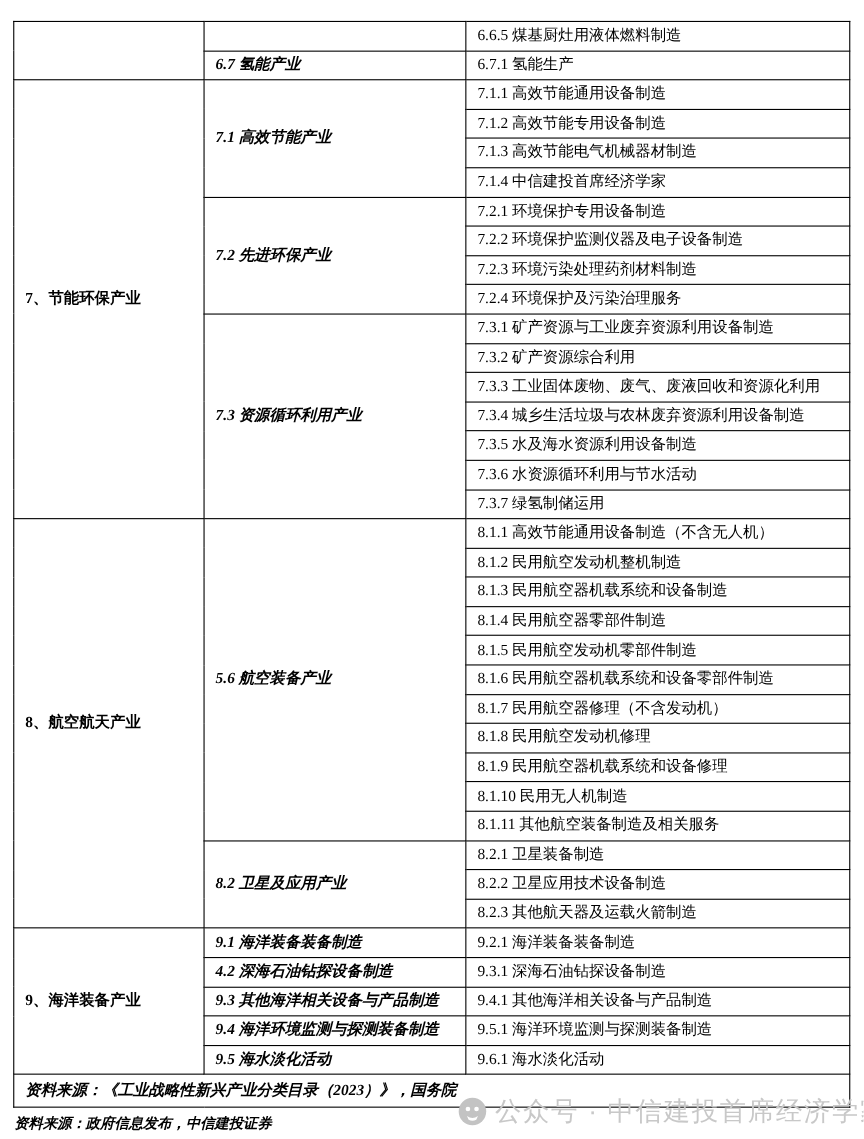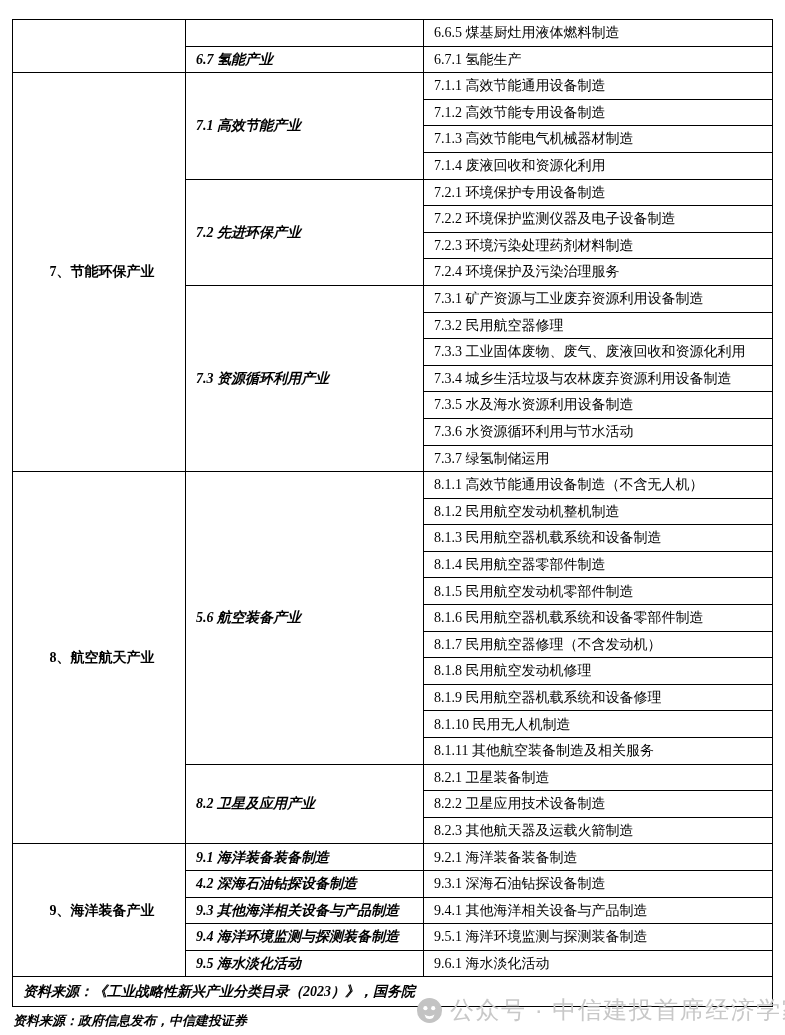--- a/index.html
+++ b/index.html
@@ -14,21 +14,21 @@
   }
   table.industry tr{height:26.6px;}
   table.industry tr.footrow{height:30px;}
   table.industry td{
     border:1.5px solid #000;
     font-size:14px;line-height:1.1;
     padding:0 4px 0 10px;
     overflow:hidden;white-space:nowrap;
     vertical-align:middle;
   }
-  td.cat{text-align:center;font-weight:bold;padding:0 2px;}
+  td.cat{font-weight:bold;padding:0 2px;}
   td.sub{font-weight:bold;font-style:italic;}
   td.noTop{border-top:none;}
   td.foot{
     font-weight:bold;font-style:italic;font-size:14.5px;
   }
   .caption{
     position:absolute;left:13px;top:1012px;
     font-size:13px;font-style:italic;font-weight:700;
     white-space:nowrap;
   }
@@ -69,41 +69,41 @@
         <td class="sub" rowspan="4">7.1 高效节能产业</td>
         <td class="item">7.1.1 高效节能通用设备制造</td>
       </tr>
       <tr>
           <td class="item">7.1.2 高效节能专用设备制造</td>
         </tr>
       <tr>
           <td class="item">7.1.3 高效节能电气机械器材制造</td>
         </tr>
       <tr>
-          <td class="item">7.1.4 废液回收和资源化利用</td>
+          <td class="item">7.1.4 中信建投首席经济学家</td>
         </tr>
       <tr>
         <td class="sub" rowspan="4">7.2 先进环保产业</td>
         <td class="item">7.2.1 环境保护专用设备制造</td>
       </tr>
       <tr>
           <td class="item">7.2.2 环境保护监测仪器及电子设备制造</td>
         </tr>
       <tr>
           <td class="item">7.2.3 环境污染处理药剂材料制造</td>
         </tr>
       <tr>
           <td class="item">7.2.4 环境保护及污染治理服务</td>
         </tr>
       <tr>
         <td class="sub" rowspan="7">7.3 资源循环利用产业</td>
         <td class="item">7.3.1 矿产资源与工业废弃资源利用设备制造</td>
       </tr>
       <tr>
-          <td class="item">7.3.2 民用航空器修理</td>
+          <td class="item">7.3.2 矿产资源综合利用</td>
         </tr>
       <tr>
           <td class="item">7.3.3 工业固体废物、废气、废液回收和资源化利用</td>
         </tr>
       <tr>
           <td class="item">7.3.4 城乡生活垃圾与农林废弃资源利用设备制造</td>
         </tr>
       <tr>
           <td class="item">7.3.5 水及海水资源利用设备制造</td>
         </tr>

